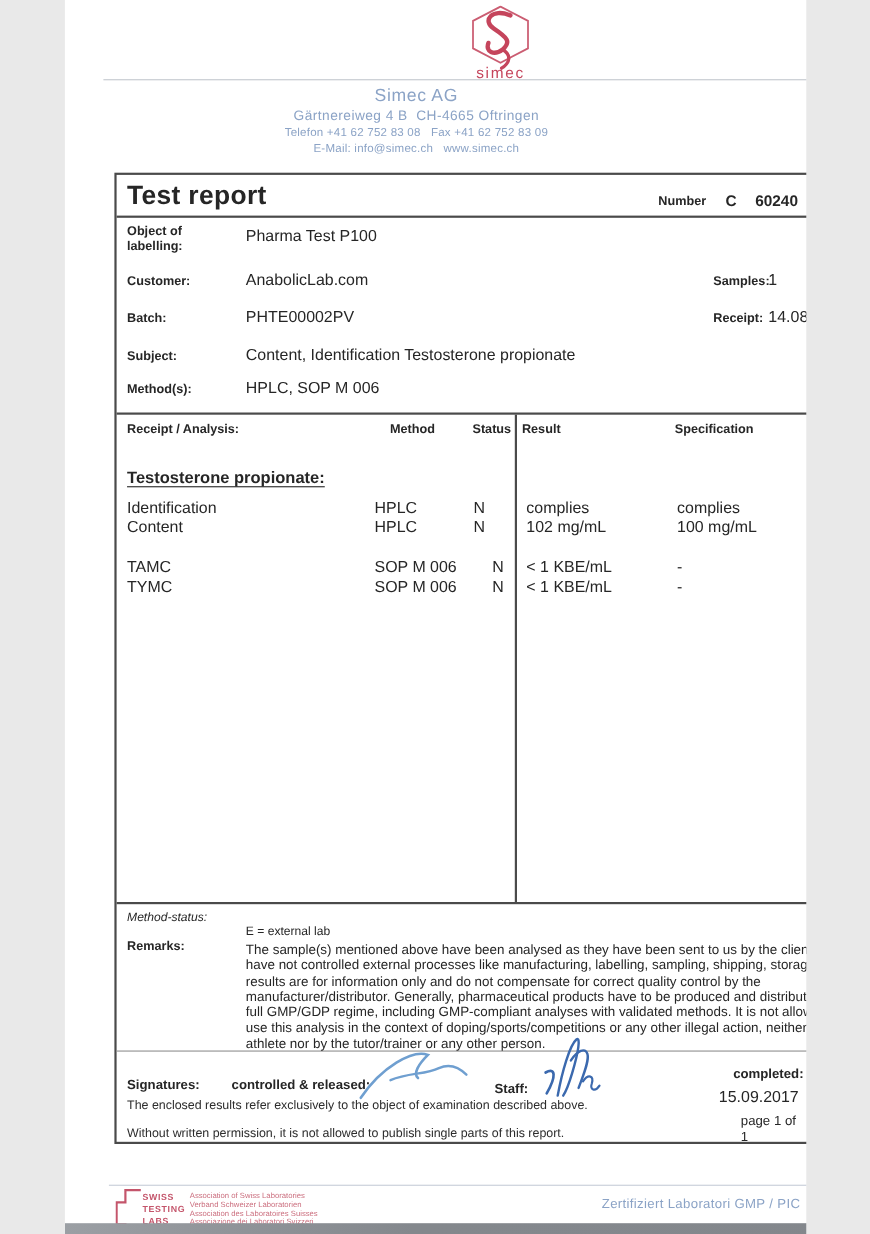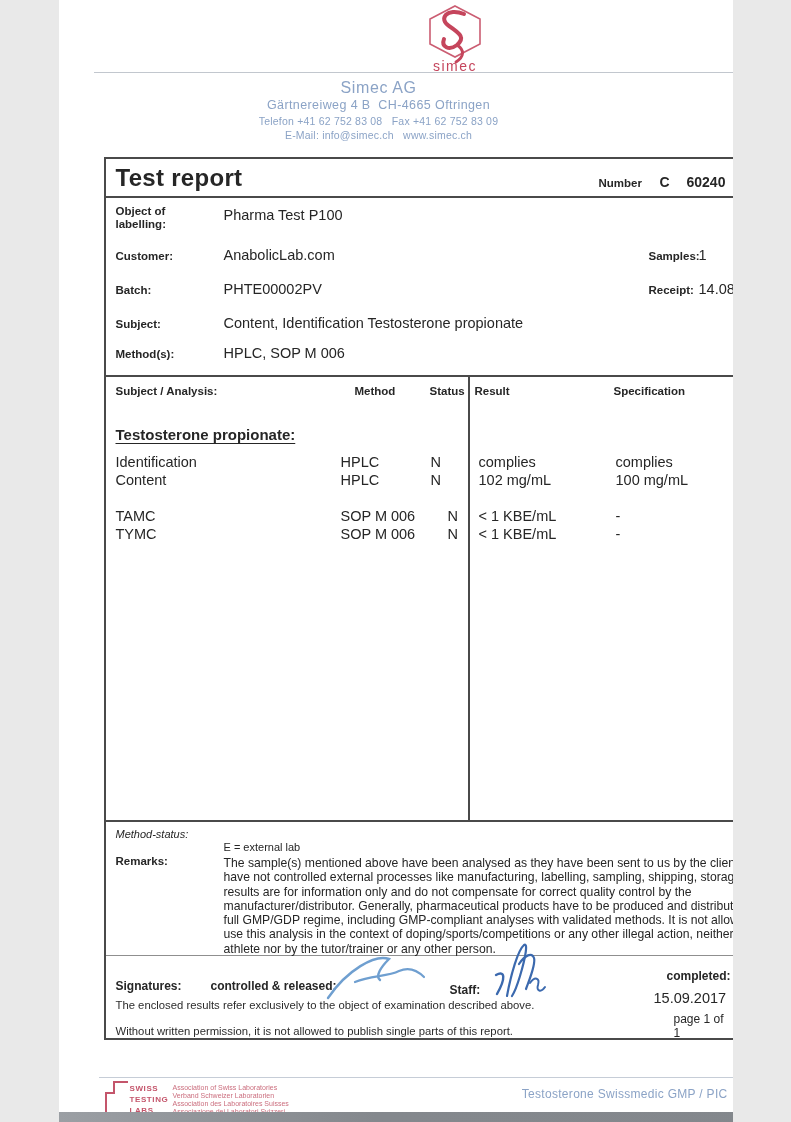--- a/index.html
+++ b/index.html
@@ -100,21 +100,21 @@
   <div class="abs f-value" style="top:281px;left:165px;">PHTE00002PV</div>
   <div class="abs f-label" style="top:284px;left:590px;">Receipt:</div>
   <div class="abs f-value" style="top:281px;left:640px;">14.08.2017</div>
 
   <div class="abs f-label" style="top:318px;left:57px;">Subject:</div>
   <div class="abs f-value" style="top:315px;left:165px;">Content, Identification Testosterone propionate</div>
 
   <div class="abs f-label" style="top:348px;left:57px;">Method(s):</div>
   <div class="abs f-value" style="top:345px;left:165px;">HPLC, SOP M 006</div>
 
-  <div class="abs t-head" style="top:385px;left:57px;">Subject / Analysis:</div>
+  <div class="abs t-head" style="top:385px;left:57px;">Receipt / Analysis:</div>
   <div class="abs t-head" style="top:385px;left:296px;">Method</div>
   <div class="abs t-head" style="top:385px;left:371px;">Status</div>
   <div class="abs t-head" style="top:385px;left:416px;">Result</div>
   <div class="abs t-head" style="top:385px;left:555px;">Specification</div>
   <div class="abs t-head" style="top:385px;left:692px;">complies</div>
 
   <div class="abs t-section" style="top:426px;left:57px;">Testosterone propionate:</div>
 
   <div>
     <span class="abs t-cell" style="top:454px;left:57px;">Identification</span>
@@ -186,18 +186,18 @@
   </svg>
   <div class="abs stl-word" style="top:1083px;left:71px;">SWISS</div>
   <div class="abs stl-word" style="top:1094px;left:71px;">TESTING</div>
   <div class="abs stl-word" style="top:1105px;left:71px;">LABS</div>
 
   <div class="abs assoc" style="top:1084px;left:114px;">Association of Swiss Laboratories</div>
   <div class="abs assoc" style="top:1092px;left:114px;">Verband Schweizer Laboratorien</div>
   <div class="abs assoc" style="top:1100px;left:114px;">Association des Laboratoires Suisses</div>
   <div class="abs assoc" style="top:1108px;left:114px;">Associazione dei Laboratori Svizzeri</div>
 
-  <div class="abs cert blue">Testosterone Swissmedic GMP / PIC</div>
+  <div class="abs cert blue">Zertifiziert Laboratori GMP / PIC</div>
 
   <div class="abs scan-right"></div>
   <div class="abs scan-bottom"></div>
 
 </div>
 
 </body></html>

